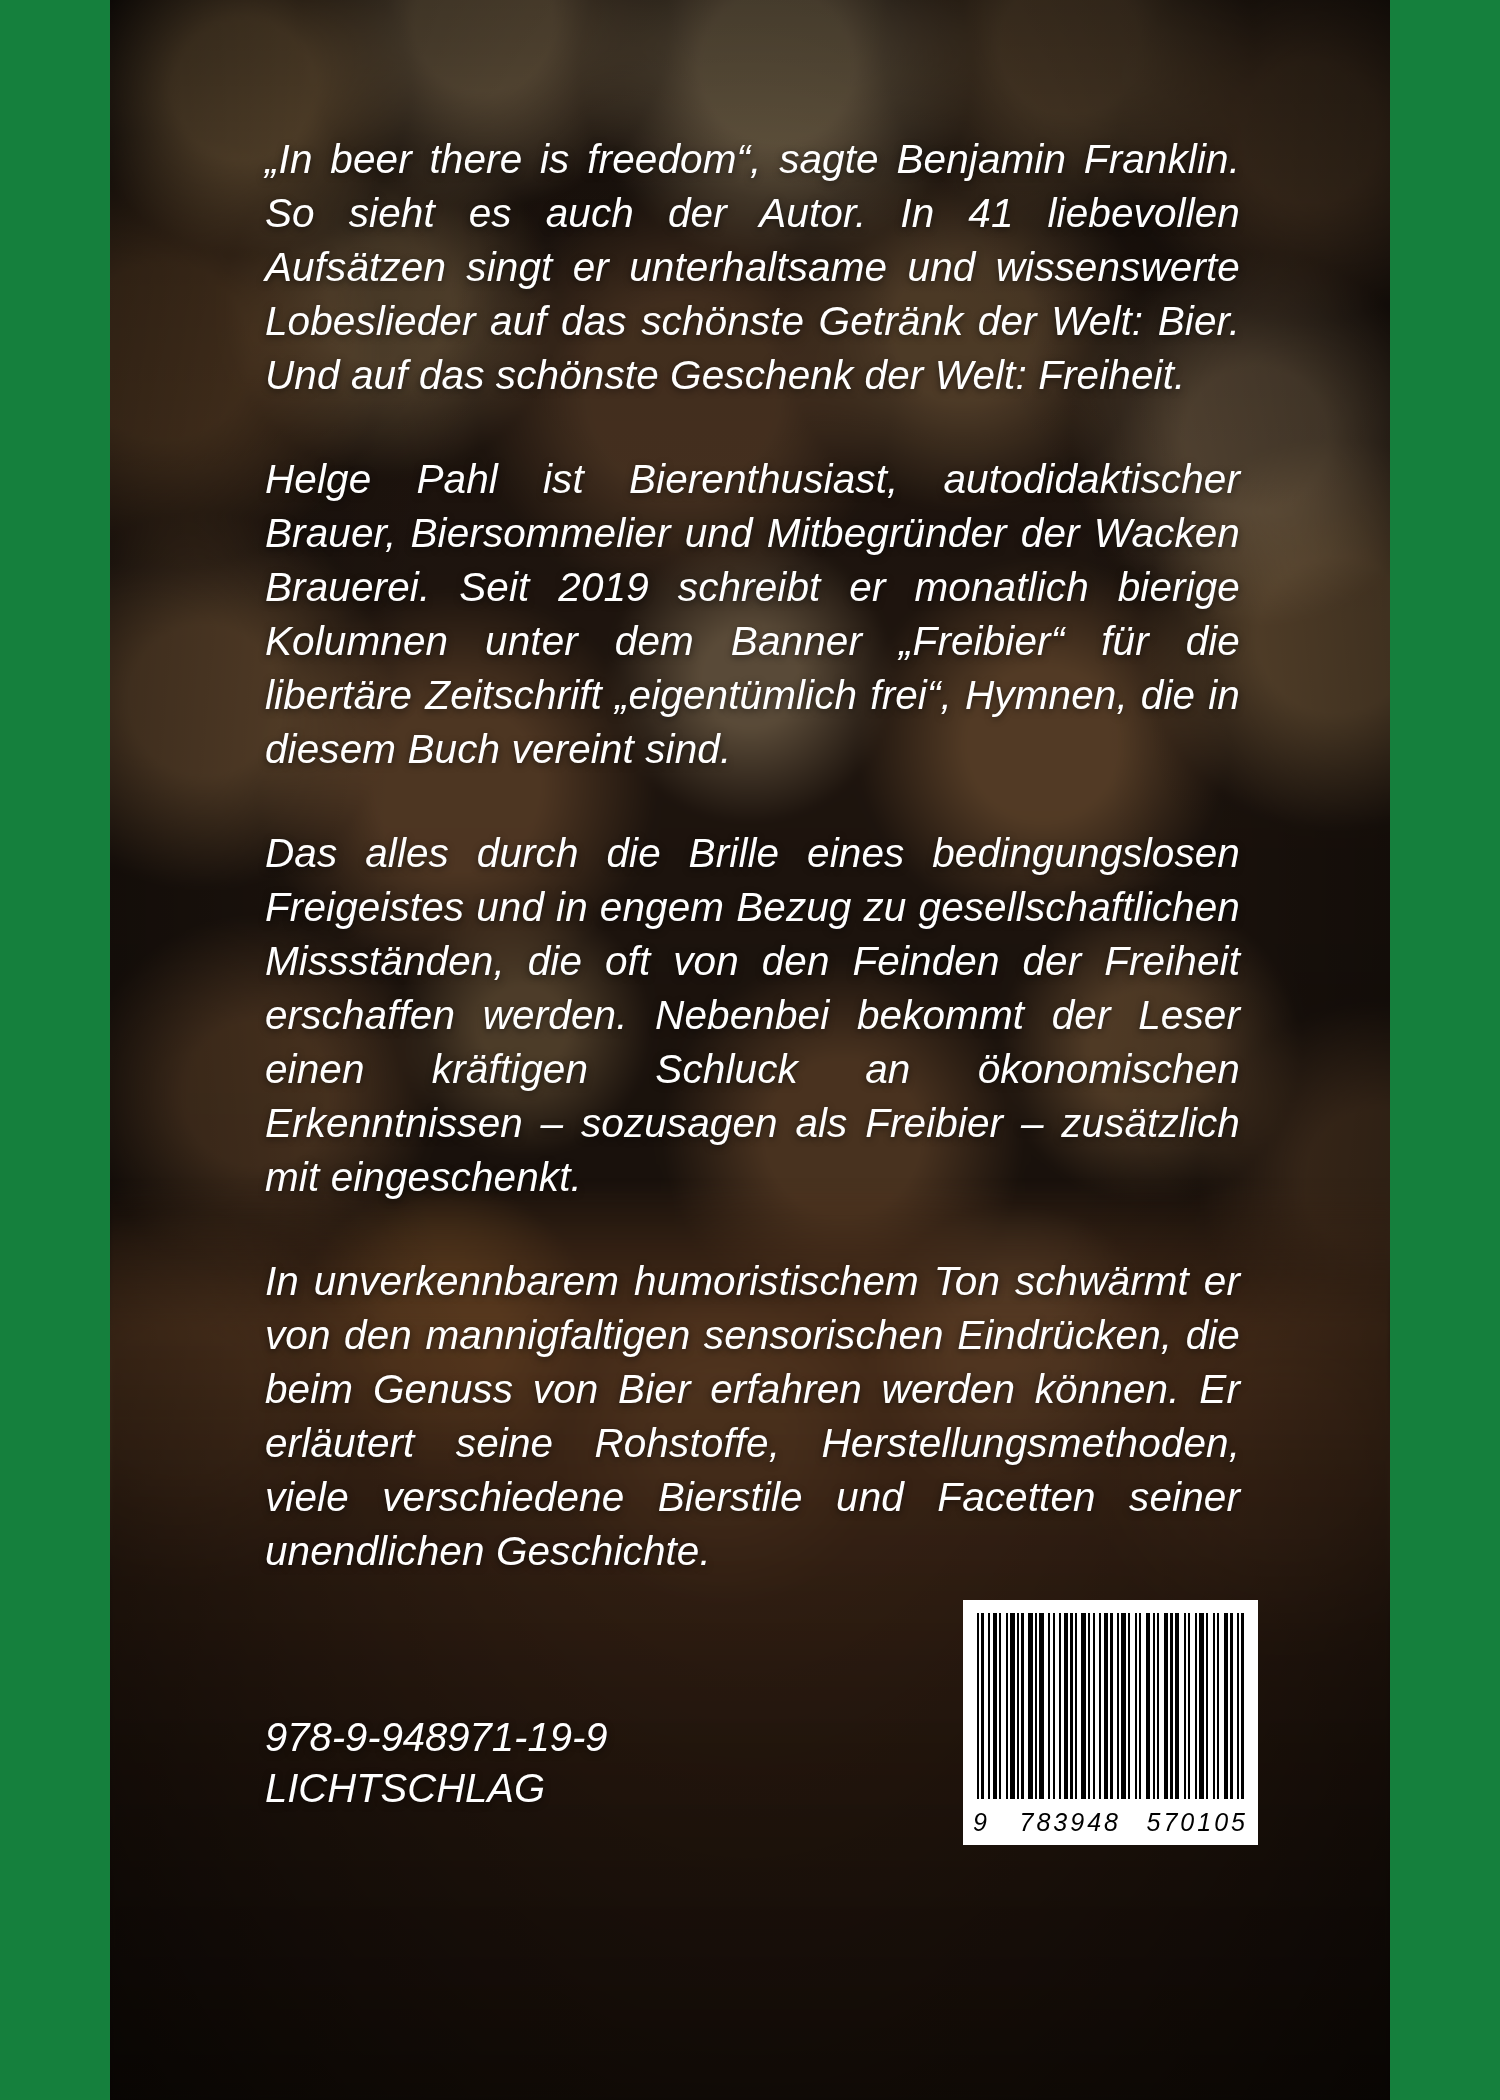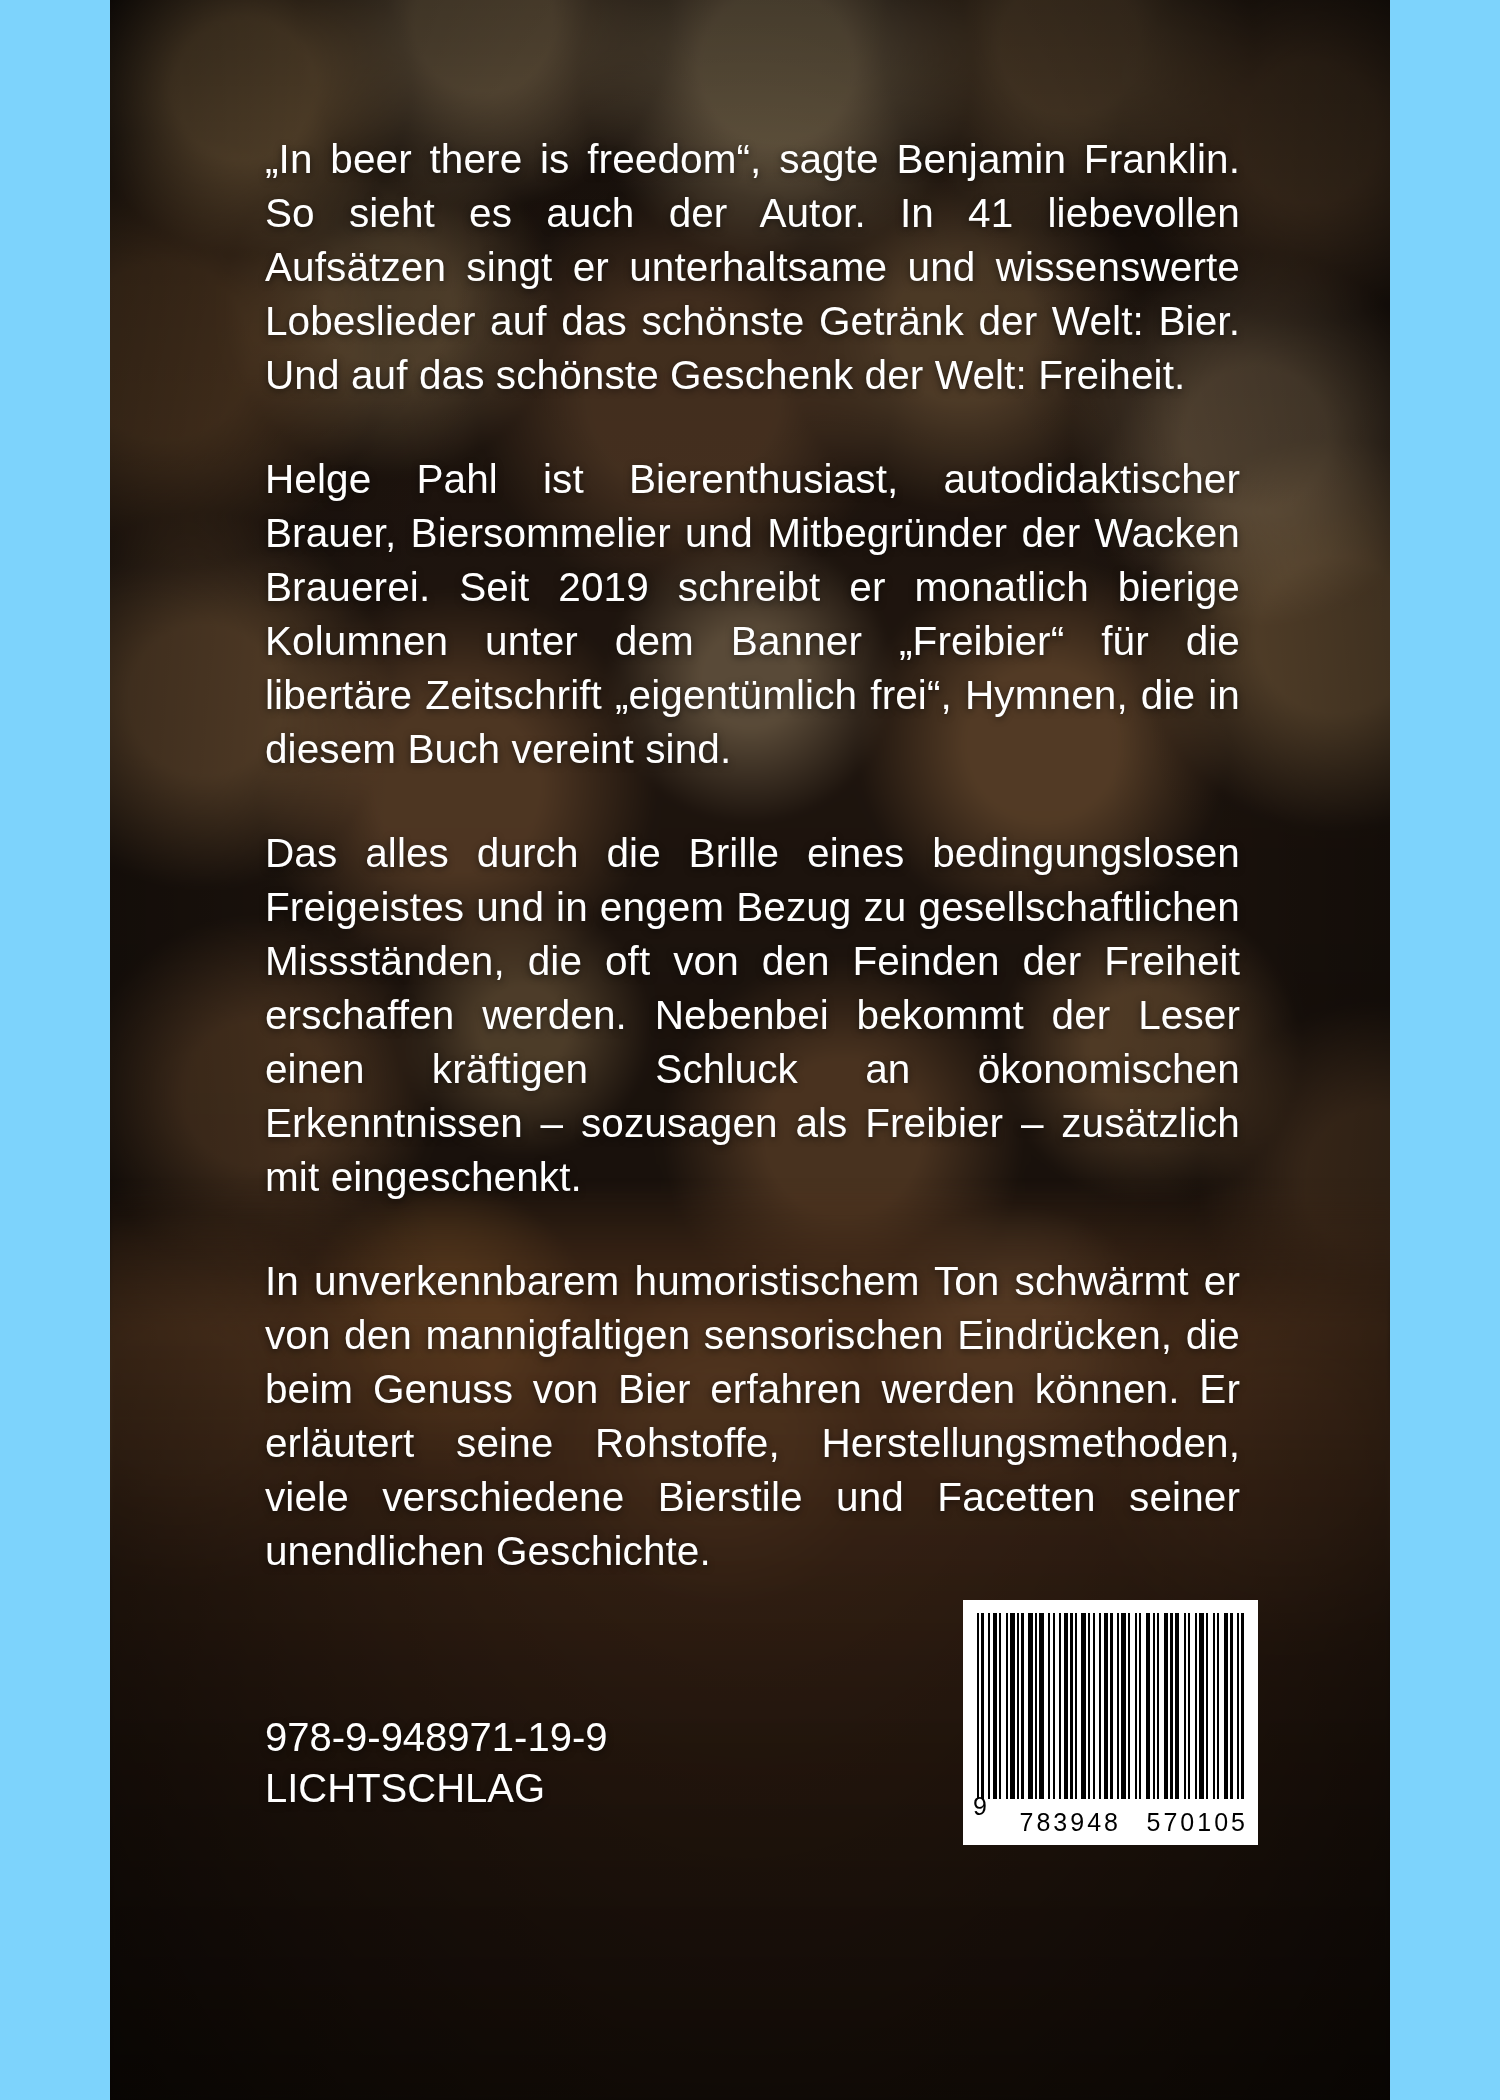--- a/index.html
+++ b/index.html
@@ -12,21 +12,22 @@
     height: 2100px;
     overflow: hidden;
     font-family: "Liberation Sans", sans-serif;
   }
 
   
   .page {
     position: relative;
     width: 1500px;
     height: 2100px;
-    background: #7dd3fc;
+    background: #15803d;
+    font-style: italic;
   }
 
   .cover {
     position: absolute;
     left: 110px;
     top: 0px;
     width: 1280px;
     height: 2100px;
     overflow: hidden;
     background: #150f0b;
@@ -174,21 +175,21 @@
     right: 10px;
     bottom: 8px;
     display: flex;
     justify-content: space-between;
     font-family: "Liberation Sans", sans-serif;
     font-size: 25px;
     letter-spacing: 1px;
     color: #000000;
   }
   .barcode-digits .lead { margin-right: 6px; }
-  .barcode-digits .grp { letter-spacing: 3px; margin-top: 16px; }
+  .barcode-digits .grp { letter-spacing: 3px; }
 </style>
 </head>
 <body>
 
 <div class="page">
   <div class="cover">
 
     <div class="bokeh"></div>
     <div class="wood"></div>
     <div class="vignette"></div>

